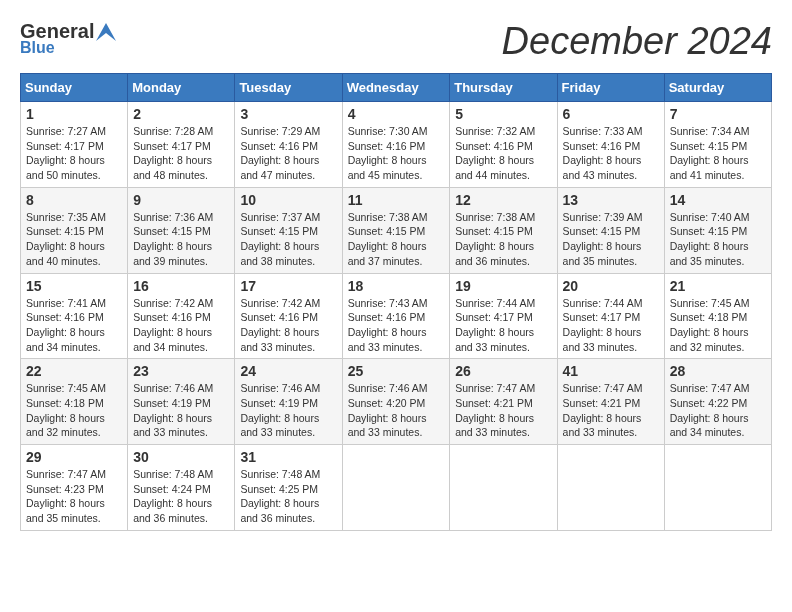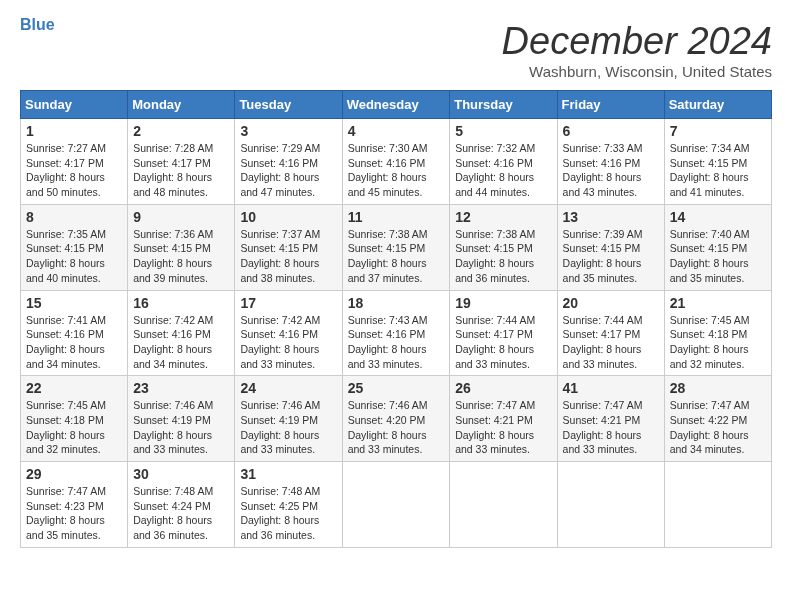--- a/index.html
+++ b/index.html
@@ -68,25 +68,30 @@
     }
     .empty-cell {
       background: #f9f9f9;
     }
   </style>
 </head>
 <body>
 
 <div class="header-area">
   <div class="logo">
+    <div class="logo-row">
+      <span style="font-size:20px;font-weight:bold;color:#333;">General</span>
+      <svg width="20" height="18" viewBox="0 0 20 18" style="margin-left:2px;">
+        <polygon points="0,18 10,0 20,18 10,10" fill="#3a7abf"></polygon>
+      </svg>
+    </div>
     <span style="font-size:16px;font-weight:bold;color:#3a7abf;margin-top:-4px;">Blue</span>
   </div>
   <div class="title-area">
     <div style="font-size:38px;color:#333;font-weight:300;font-style:italic;">December 2024</div>
-    <div style="font-size:15px;color:#555;">Washburn, Wisconsin, United States</div>
   </div>
 </div>
 
 <table class="calendar">
   <thead>
     <tr>
     <th>Sunday</th>
         <th>Monday</th>
         <th>Tuesday</th>
         <th>Wednesday</th>

